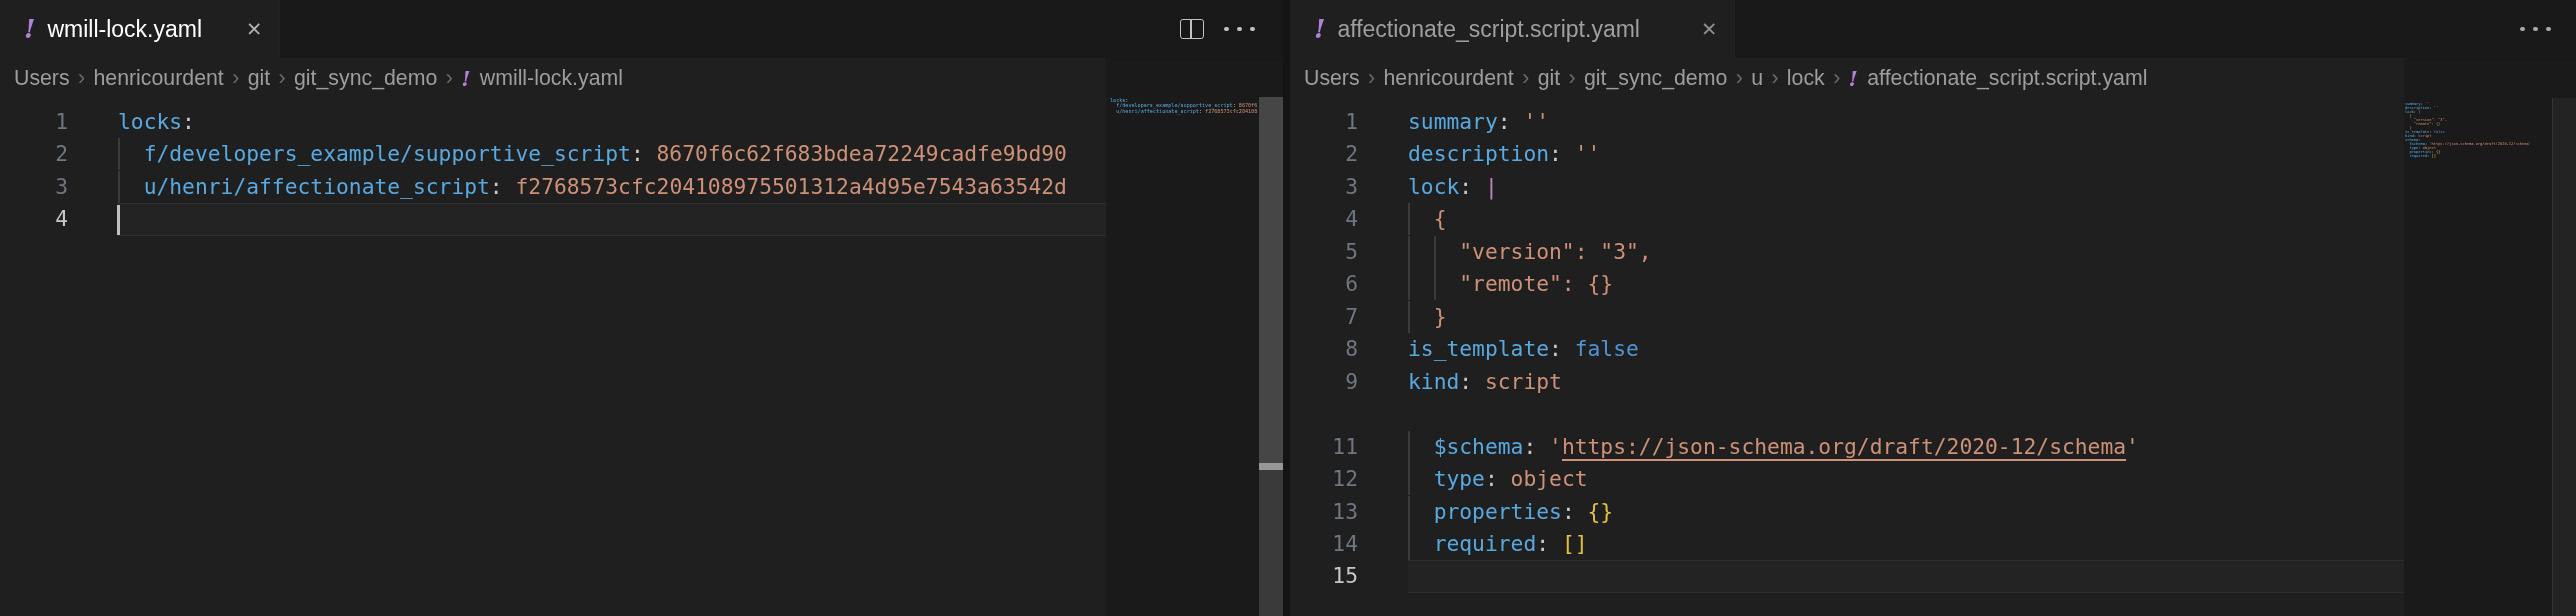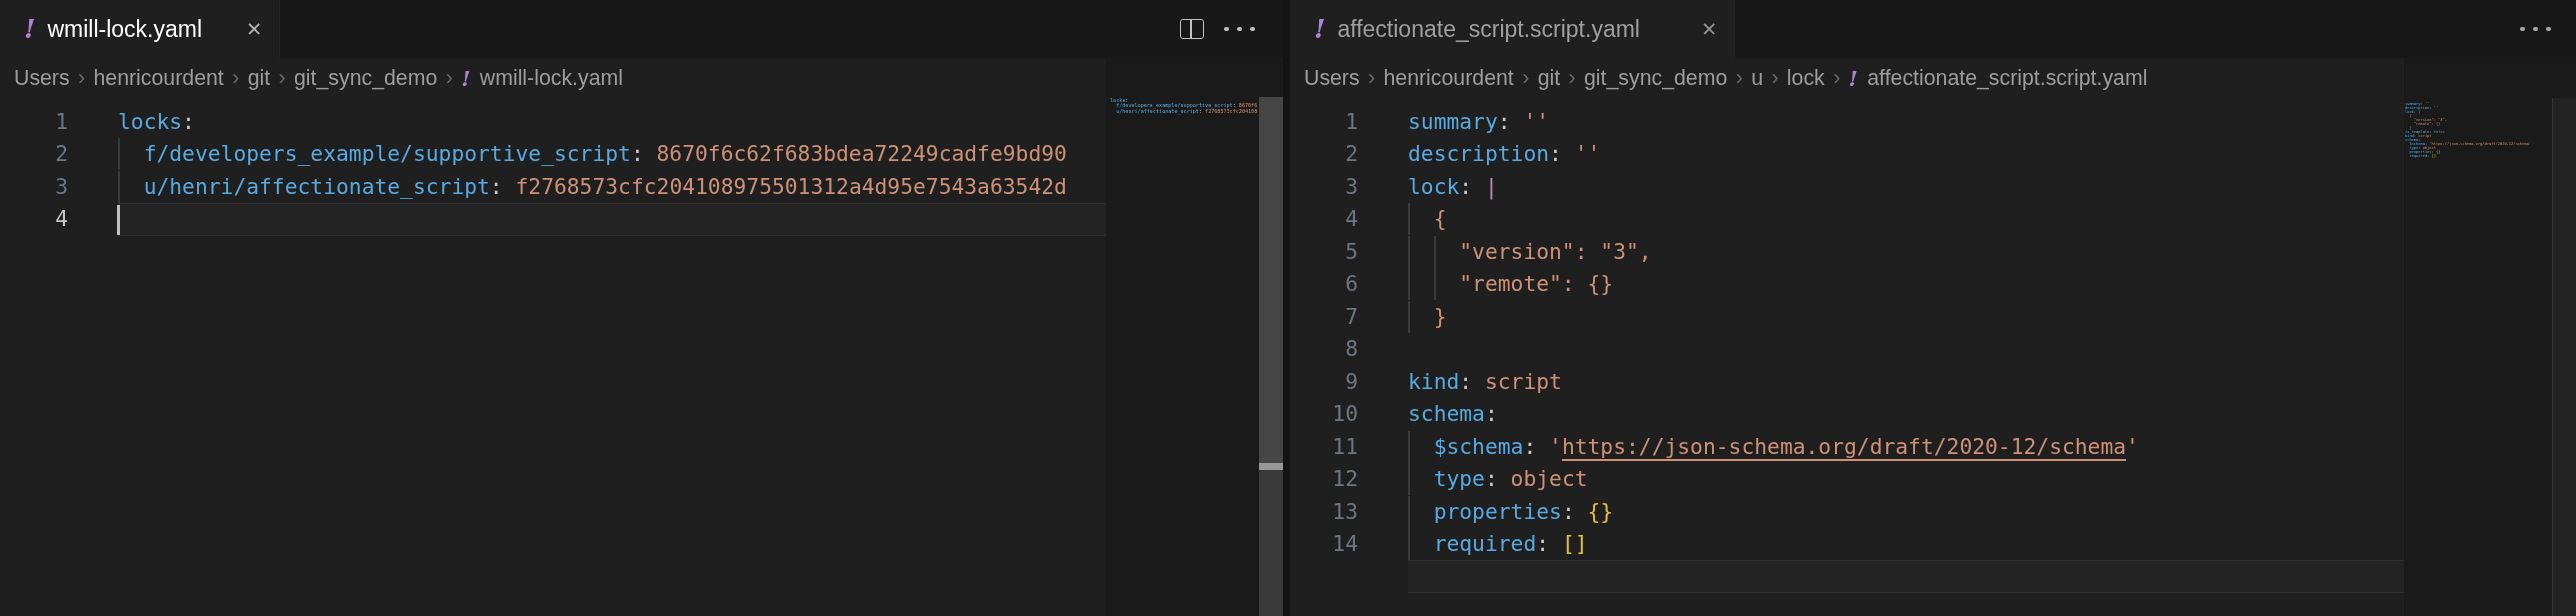--- a/index.html
+++ b/index.html
@@ -126,27 +126,27 @@
       <div class="mm-region" style="left: 1114px; width: 173px;"></div>
       <div class="curline" style="left: 118px; width: 996px; top: 560px;"></div>
       <div class="cliprows" style="width: 1114px;">
         <div class="row" style="top: 106px;"><span class="ln">1</span><span class="code"><span style="color: rgb(88, 169, 224);">summary</span><span style="color: rgb(200, 200, 200);">:</span><span style="color: rgb(212, 212, 212);"> </span><span style="color: rgb(206, 145, 120);">''</span></span></div>
         <div class="row" style="top: 138px;"><span class="ln">2</span><span class="code"><span style="color: rgb(88, 169, 224);">description</span><span style="color: rgb(200, 200, 200);">:</span><span style="color: rgb(212, 212, 212);"> </span><span style="color: rgb(206, 145, 120);">''</span></span></div>
         <div class="row" style="top: 171px;"><span class="ln">3</span><span class="code"><span style="color: rgb(88, 169, 224);">lock</span><span style="color: rgb(200, 200, 200);">:</span><span style="color: rgb(212, 212, 212);"> </span><span style="color: rgb(197, 134, 192);">|</span></span></div>
         <div class="row" style="top: 203px;"><span class="ln">4</span><div class="guide" style="left: 118px;"></div><span class="code"><span style="color: rgb(212, 212, 212);">  </span><span style="color: rgb(206, 145, 120);">{</span></span></div>
         <div class="row" style="top: 236px;"><span class="ln">5</span><div class="guide" style="left: 118px;"></div><div class="guide" style="left: 144px;"></div><span class="code"><span style="color: rgb(206, 145, 120);">    "version": "3",</span></span></div>
         <div class="row" style="top: 268px;"><span class="ln">6</span><div class="guide" style="left: 118px;"></div><div class="guide" style="left: 144px;"></div><span class="code"><span style="color: rgb(206, 145, 120);">    "remote": {}</span></span></div>
         <div class="row" style="top: 301px;"><span class="ln">7</span><div class="guide" style="left: 118px;"></div><span class="code"><span style="color: rgb(212, 212, 212);">  </span><span style="color: rgb(206, 145, 120);">}</span></span></div>
-        <div class="row" style="top: 333px;"><span class="ln">8</span></div>
+        <div class="row" style="top: 333px;"><span class="ln">8</span><span class="code"><span style="color: rgb(88, 169, 224);">is_template</span><span style="color: rgb(200, 200, 200);">:</span><span style="color: rgb(212, 212, 212);"> </span><span style="color: rgb(78, 148, 214);">false</span></span></div>
         <div class="row" style="top: 366px;"><span class="ln">9</span><span class="code"><span style="color: rgb(88, 169, 224);">kind</span><span style="color: rgb(200, 200, 200);">:</span><span style="color: rgb(212, 212, 212);"> </span><span style="color: rgb(206, 145, 120);">script</span></span></div>
-        <div class="row" style="top: 398px;"><span class="ln">10</span><span class="code"><span style="color: rgb(88, 169, 224);">schema</span><span style="color: rgb(200, 200, 200);">:</span></span></div>
         <div class="row" style="top: 431px;"><span class="ln">11</span><div class="guide" style="left: 118px;"></div><span class="code"><span style="color: rgb(212, 212, 212);">  </span><span style="color: rgb(88, 169, 224);">$schema</span><span style="color: rgb(200, 200, 200);">:</span><span style="color: rgb(212, 212, 212);"> </span><span style="color: rgb(206, 145, 120);">'</span><span class="u" style="color: rgb(206, 145, 120);">https://json-schema.org/draft/2020-12/schema</span><span style="color: rgb(206, 145, 120);">'</span></span></div>
         <div class="row" style="top: 463px;"><span class="ln">12</span><div class="guide" style="left: 118px;"></div><span class="code"><span style="color: rgb(212, 212, 212);">  </span><span style="color: rgb(88, 169, 224);">type</span><span style="color: rgb(200, 200, 200);">:</span><span style="color: rgb(212, 212, 212);"> </span><span style="color: rgb(206, 145, 120);">object</span></span></div>
         <div class="row" style="top: 496px;"><span class="ln">13</span><div class="guide" style="left: 118px;"></div><span class="code"><span style="color: rgb(212, 212, 212);">  </span><span style="color: rgb(88, 169, 224);">properties</span><span style="color: rgb(200, 200, 200);">:</span><span style="color: rgb(212, 212, 212);"> </span><span style="color: rgb(226, 193, 61);">{}</span></span></div>
         <div class="row" style="top: 528px;"><span class="ln">14</span><div class="guide" style="left: 118px;"></div><span class="code"><span style="color: rgb(212, 212, 212);">  </span><span style="color: rgb(88, 169, 224);">required</span><span style="color: rgb(200, 200, 200);">:</span><span style="color: rgb(212, 212, 212);"> </span><span style="color: rgb(226, 193, 61);">[]</span></span></div>
+        <div class="row" style="top: 560px;"><span class="ln active">15</span><span class="code"></span></div>
       </div>
       <div class="mm" style="left: 1115px; top: 102px; width: 137px; height: 63px;">
         <div class="mm-inner" style="transform: scale(0.36); width: 381px;"><div><span style="color: rgb(88, 169, 224);">summary</span><span style="color: rgb(200, 200, 200);">:</span><span style="color: rgb(212, 212, 212);"> </span><span style="color: rgb(206, 145, 120);">''</span></div><div><span style="color: rgb(88, 169, 224);">description</span><span style="color: rgb(200, 200, 200);">:</span><span style="color: rgb(212, 212, 212);"> </span><span style="color: rgb(206, 145, 120);">''</span></div><div><span style="color: rgb(88, 169, 224);">lock</span><span style="color: rgb(200, 200, 200);">:</span><span style="color: rgb(212, 212, 212);"> </span><span style="color: rgb(197, 134, 192);">|</span></div><div><span style="color: rgb(212, 212, 212);">  </span><span style="color: rgb(206, 145, 120);">{</span></div><div><span style="color: rgb(206, 145, 120);">    "version": "3",</span></div><div><span style="color: rgb(206, 145, 120);">    "remote": {}</span></div><div><span style="color: rgb(212, 212, 212);">  </span><span style="color: rgb(206, 145, 120);">}</span></div><div><span style="color: rgb(88, 169, 224);">is_template</span><span style="color: rgb(200, 200, 200);">:</span><span style="color: rgb(212, 212, 212);"> </span><span style="color: rgb(78, 148, 214);">false</span></div><div><span style="color: rgb(88, 169, 224);">kind</span><span style="color: rgb(200, 200, 200);">:</span><span style="color: rgb(212, 212, 212);"> </span><span style="color: rgb(206, 145, 120);">script</span></div><div><span style="color: rgb(88, 169, 224);">schema</span><span style="color: rgb(200, 200, 200);">:</span></div><div><span style="color: rgb(212, 212, 212);">  </span><span style="color: rgb(88, 169, 224);">$schema</span><span style="color: rgb(200, 200, 200);">:</span><span style="color: rgb(212, 212, 212);"> </span><span style="color: rgb(206, 145, 120);">'</span><span style="color: rgb(206, 145, 120);">https://json-schema.org/draft/2020-12/schema</span><span style="color: rgb(206, 145, 120);">'</span></div><div><span style="color: rgb(212, 212, 212);">  </span><span style="color: rgb(88, 169, 224);">type</span><span style="color: rgb(200, 200, 200);">:</span><span style="color: rgb(212, 212, 212);"> </span><span style="color: rgb(206, 145, 120);">object</span></div><div><span style="color: rgb(212, 212, 212);">  </span><span style="color: rgb(88, 169, 224);">properties</span><span style="color: rgb(200, 200, 200);">:</span><span style="color: rgb(212, 212, 212);"> </span><span style="color: rgb(226, 193, 61);">{}</span></div><div><span style="color: rgb(212, 212, 212);">  </span><span style="color: rgb(88, 169, 224);">required</span><span style="color: rgb(200, 200, 200);">:</span><span style="color: rgb(212, 212, 212);"> </span><span style="color: rgb(226, 193, 61);">[]</span></div><div>&nbsp;</div></div>
       </div>
       <div class="sb" style="left: 1262px; width: 24px; top: 98px; height: 518px; background: rgb(35, 35, 35); border-left: 0.9px solid rgb(52, 52, 52);"></div>
     </div>
 </div>
 
 
 </body></html>

